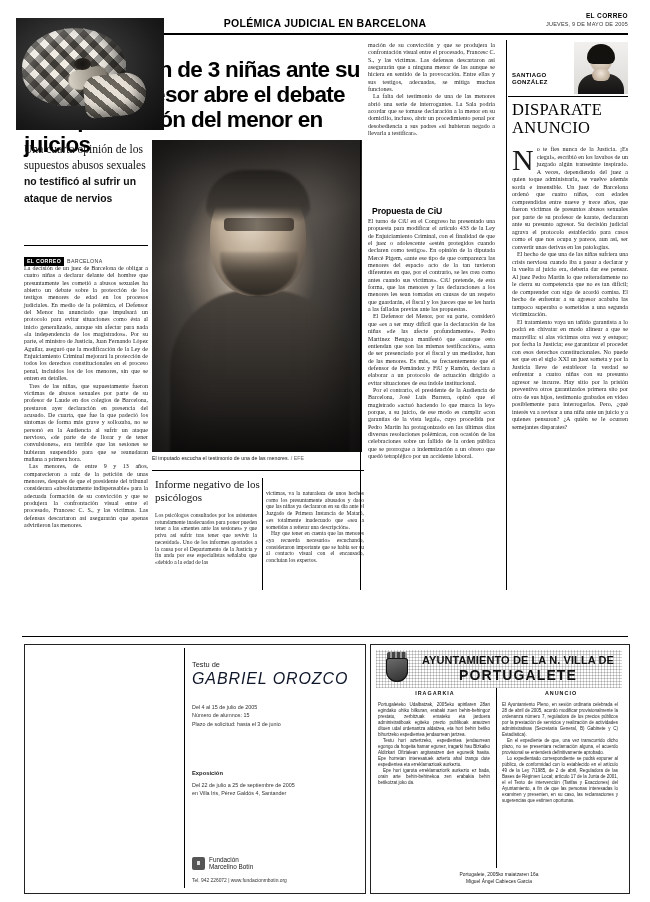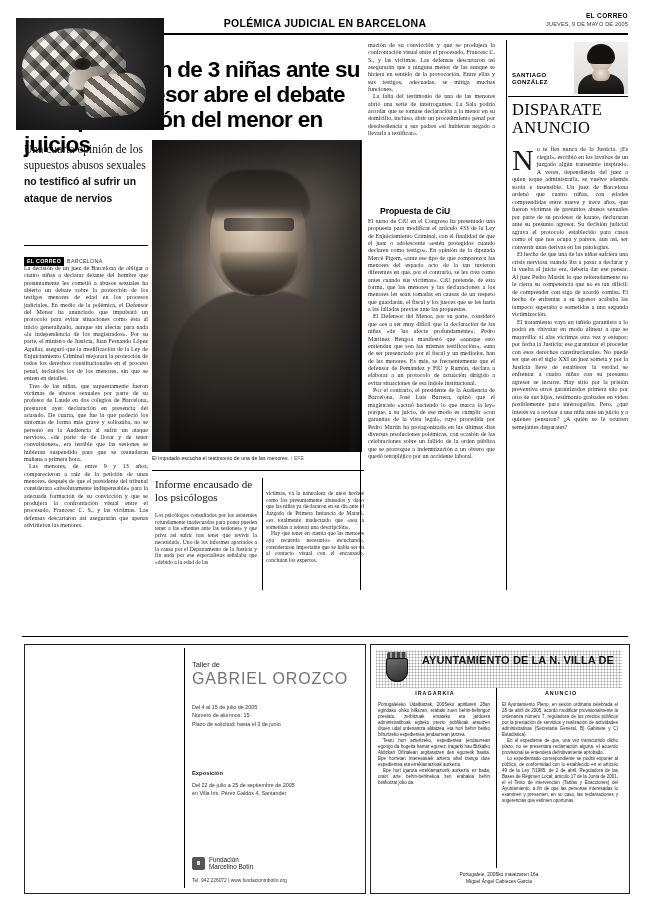--- a/index.html
+++ b/index.html
@@ -41,21 +41,21 @@
     hyphens:auto;-webkit-hyphens:auto;color:#1a1a1a;}
   .col p{margin:0 0 0 0;text-indent:5px;}
   .col p:first-child{text-indent:0;}
 
   #col1{left:24px;top:265px;width:124px;height:325px;}
   #col2a{left:368px;top:42px;width:127px;height:158px;}
   #col2b{left:368px;top:218px;width:127px;height:372px;}
 
   .subhead{position:absolute;font-family:"Liberation Sans",sans-serif;font-weight:bold;
     font-size:8.6px;letter-spacing:-.1px;}
-  #sub-ciu{left:380px;top:206px;}
+  #sub-ciu{left:372px;top:206px;}
 
   
   .photo{position:absolute;left:152px;top:140px;width:210px;height:312px;overflow:hidden;background:#3a3a3a;}
   .photo .grad{position:absolute;inset:0;
     background:
       radial-gradient(ellipse 45% 40% at 46% 40%, rgba(235,225,212,.95) 0%, rgba(150,135,118,.6) 45%, rgba(30,28,26,0) 72%),
       radial-gradient(ellipse 70% 60% at 50% 100%, rgba(120,112,104,.55) 0%, rgba(20,20,20,0) 70%),
       linear-gradient(160deg,#2c2a28 0%,#5c5650 35%,#3a3835 70%,#1d1c1b 100%);}
   .photo .head{position:absolute;left:58px;top:38px;width:96px;height:118px;border-radius:48% 48% 44% 44%;
     background:radial-gradient(ellipse at 42% 35%, #e8dccb 0%, #b9a892 40%, #6d6155 75%, #3a342e 100%);
@@ -121,21 +121,21 @@
     background:repeating-linear-gradient(45deg,#e6e0d6 0 6px,#6a655d 6px 12px);
     box-shadow:inset -6px -6px 12px rgba(0,0,0,.5);transform:rotate(-6deg);}
   .skull .cheek{position:absolute;left:46px;top:40px;width:40px;height:20px;border-radius:12px;
     background:linear-gradient(90deg,#d9d2c6,#7a7368);transform:rotate(-12deg);filter:blur(.4px);}
   .skull .eye{position:absolute;left:52px;top:30px;width:17px;height:12px;border-radius:50%;
     background:radial-gradient(circle,#171512 0%,#2f2b26 100%);filter:blur(.5px);}
 
   .ad-tallerlbl{position:absolute;left:192px;top:660px;
     font-family:"Liberation Sans",sans-serif;font-size:7.4px;color:#222;}
   .ad-artist{position:absolute;left:192px;top:670px;
-    font-family:"Liberation Sans",sans-serif;font-size:16px;letter-spacing:.9px;color:#737373;}
+    font-family:"Liberation Sans",sans-serif;font-size:16px;letter-spacing:.9px;color:#0f172a;font-style:italic;}
   .ad-lines{position:absolute;left:192px;top:703px;width:168px;
     font-family:"Liberation Sans",sans-serif;font-size:5.4px;line-height:8.4px;color:#333;}
   .ad-expo-h{position:absolute;left:192px;top:770px;
     font-family:"Liberation Sans",sans-serif;font-weight:bold;font-size:5.8px;color:#222;}
   .ad-expo{position:absolute;left:192px;top:781px;width:172px;
     font-family:"Liberation Sans",sans-serif;font-size:5.4px;line-height:8.4px;color:#333;}
   .ad-found{position:absolute;left:192px;top:856px;display:flex;gap:4px;align-items:center;}
   .found-mark{width:13px;height:13px;background:#555;border-radius:2px;
     background-image:radial-gradient(circle at 50% 45%,#ddd 0 2px,transparent 2px);}
   .found-name{font-family:"Liberation Sans",sans-serif;font-size:6.4px;line-height:7.2px;color:#222;}
@@ -224,21 +224,21 @@
     <div class="glasses"></div>
     <div class="beard"></div>
     <div class="vign"></div>
   </div>
   <div class="photo-caption">
     <span>El imputado escucha el testimonio de una de las menores.</span>
     <span class="credit">/ EFE</span>
   </div>
 
   <div class="sb-rule"></div>
-  <div class="sb-title">Informe encausado de los psicólogos</div>
+  <div class="sb-title">Informe negativo de los psicólogos</div>
   <div class="col" id="sbcolA">
       <p>Los psicólogos consultados por los asistentes rotundamente inadecuados para poner pueden tener a las «mentes ante las sesiones» y que priva así sufrir tras tener que revivir la necesidad». Uno de los informes aportados a la causa por el Departamento de la Justicia y fin anda por ese especialistas señalaba que «debido a la edad de las</p>
     </div>
   <div class="col" id="sbcolB">
       <p>víctimas, va la naturaleza de unos hechos como los presuntamente abusados y dado que las niñas ya declararon en su día ante el Juzgado de Primera Instancia de Mataró, «es totalmente inadecuado que «sea a sometidas a reiterar una descripción».</p>
       <p>Hay que tener en cuenta que las menores «ya recuerda necesario» escuchando, consideraron importante que se había ser su al contacto visual con el encausado, concluían los expertos.</p>
     </div>
 
   <div class="op-box"></div>
   <div class="op-photo">
@@ -266,21 +266,21 @@
   <div class="ad-botin"></div>
   <div class="botin-img">
     <div class="bg"></div>
     <div class="skull">
       <div class="cranium"></div>
       <div class="cheek"></div>
       <div class="eye"></div>
       <div class="jaw"></div>
     </div>
   </div>
-  <div class="ad-tallerlbl">Taller de</div>
+  <div class="ad-tallerlbl">Testu de</div>
   <div class="ad-artist">GABRIEL OROZCO</div>
   <div class="ad-lines">
     <div>Del 4 al 15 de julio de 2005</div>
     <div>Número de alumnos: 15</div>
     <div>Plazo de solicitud: hasta el 3 de junio</div>
   </div>
   <div class="ad-expo-h">Exposición</div>
   <div class="ad-expo">
     <div>Del 22 de julio a 25 de septiembre de 2005</div>
     <div>en Villa Iris, Pérez Galdós 4, Santander</div>
@@ -294,20 +294,21 @@
   </div>
   <div class="ad-contact">Tel. 942 226072 | www.fundacionmbotin.org</div>
 
   <div class="ad-port"></div>
   <div class="port-head"></div>
   <div class="port-shield">
     <div class="crown"></div>
     <div class="sh"></div>
   </div>
   <div class="port-l1">AYUNTAMIENTO DE LA N. VILLA DE</div>
+  <div class="port-l2">PORTUGALETE</div>
   <div class="port-colhead" id="ph-eu">IRAGARKIA</div>
   <div class="port-colhead" id="ph-es">ANUNCIO</div>
   <div class="col" id="portcolA">
       <p>Portugaleteko Udalbatzak, 2005eko apirilaren 28an egindako ohiko bilkuran, erabaki zuen behin-behingoz prestatu, zerbitzuak emateko eta jarduera administratiboak egiteko prezio publikoak arautzen dituen udal ordenantza aldatzea, eta hori behin betiko bihurtzeko espedientea jendaurrean jartzea.</p>
       <p>Testu hori aztertzeko, espedientea jendaurrean egongo da hogeita hamar egunez, iragarki hau Bizkaiko Aldizkari Ofizialean argitaratzen den egunetik hasita. Epe horretan interesatuek aztertu ahal izango dute espedientea eta erreklamazioak aurkeztu.</p>
       <p>Epe hori igarota erreklamaziorik aurkeztu ez bada, orain arte behin-behinekoa zen erabakia behin betikotzat joko da.</p>
     </div>
   <div class="col" id="portcolB">
       <p>El Ayuntamiento Pleno, en sesión ordinaria celebrada el 28 de abril de 2005, acordó modificar provisionalmente la ordenanza número 7, reguladora de los precios públicos por la prestación de servicios y realización de actividades administrativas (Secretaría General, B) Gabinete y C) Estadística).</p>
       <p>En el expediente de que, una vez transcurrido dicho plazo, no se presentara reclamación alguna, el acuerdo provisional se entenderá definitivamente aprobado.</p>

